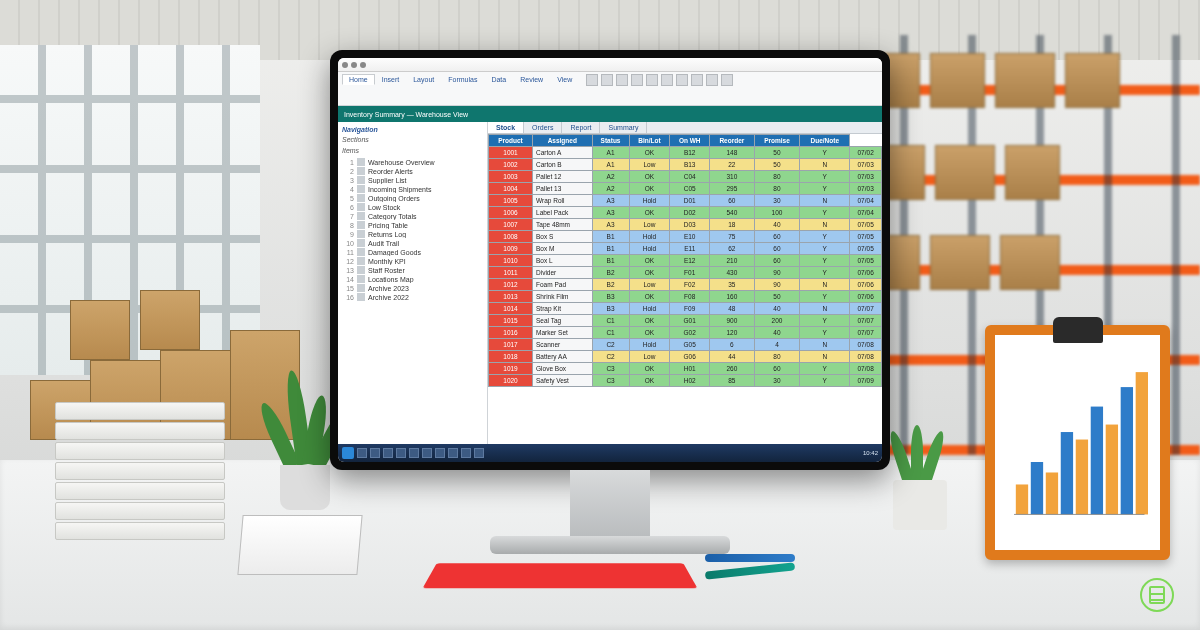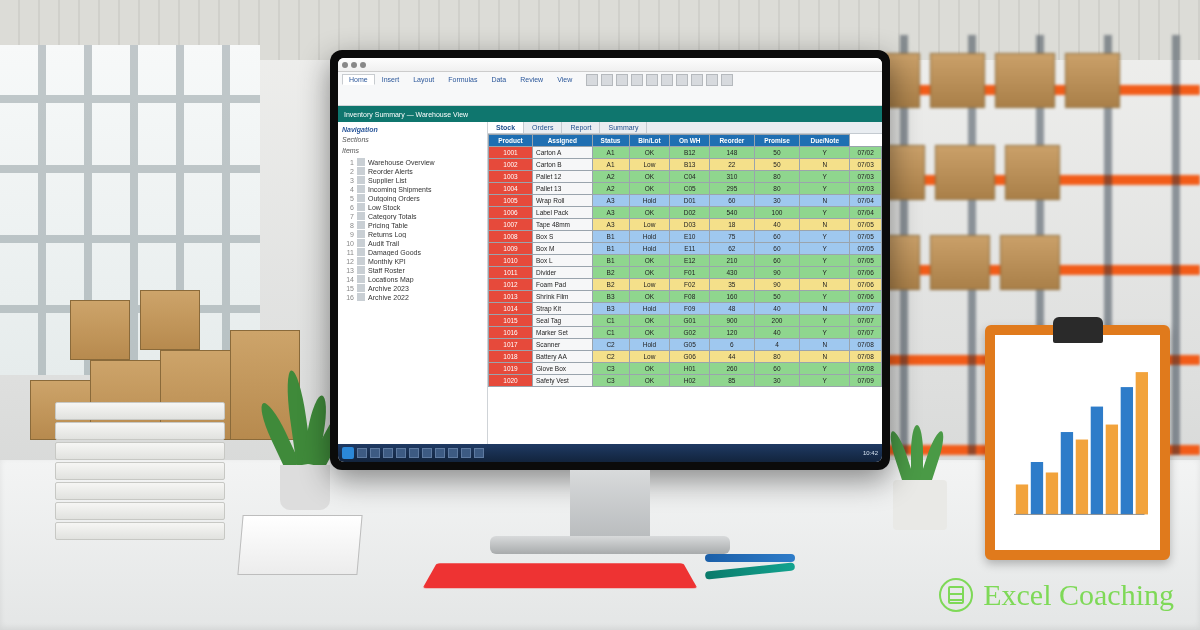--- a/index.html
+++ b/index.html
@@ -655,14 +655,13 @@
       <div class="tray">10:42</div>
     </div>
 
   </div>
 </div>
 
 <div class="brand">
   <div class="mark">
     <div class="grid"></div>
   </div>
-  <span>Excel Coaching</span>
 </div>
 
 </body></html>

